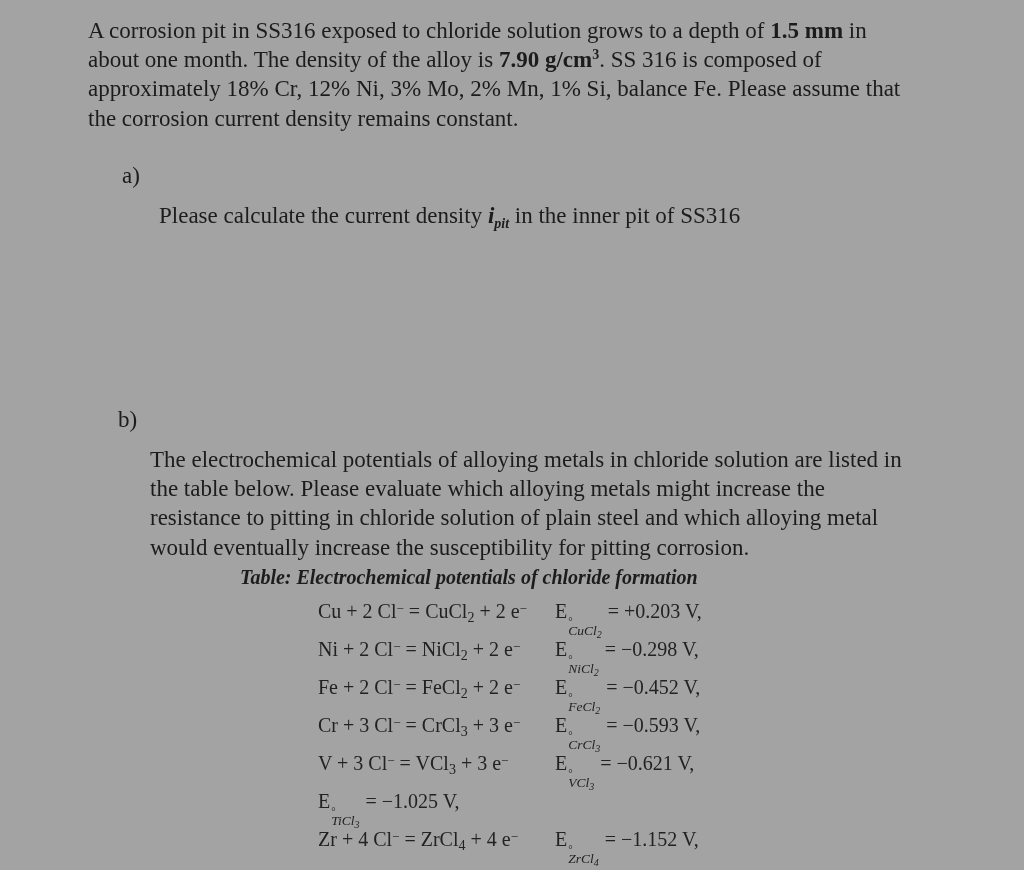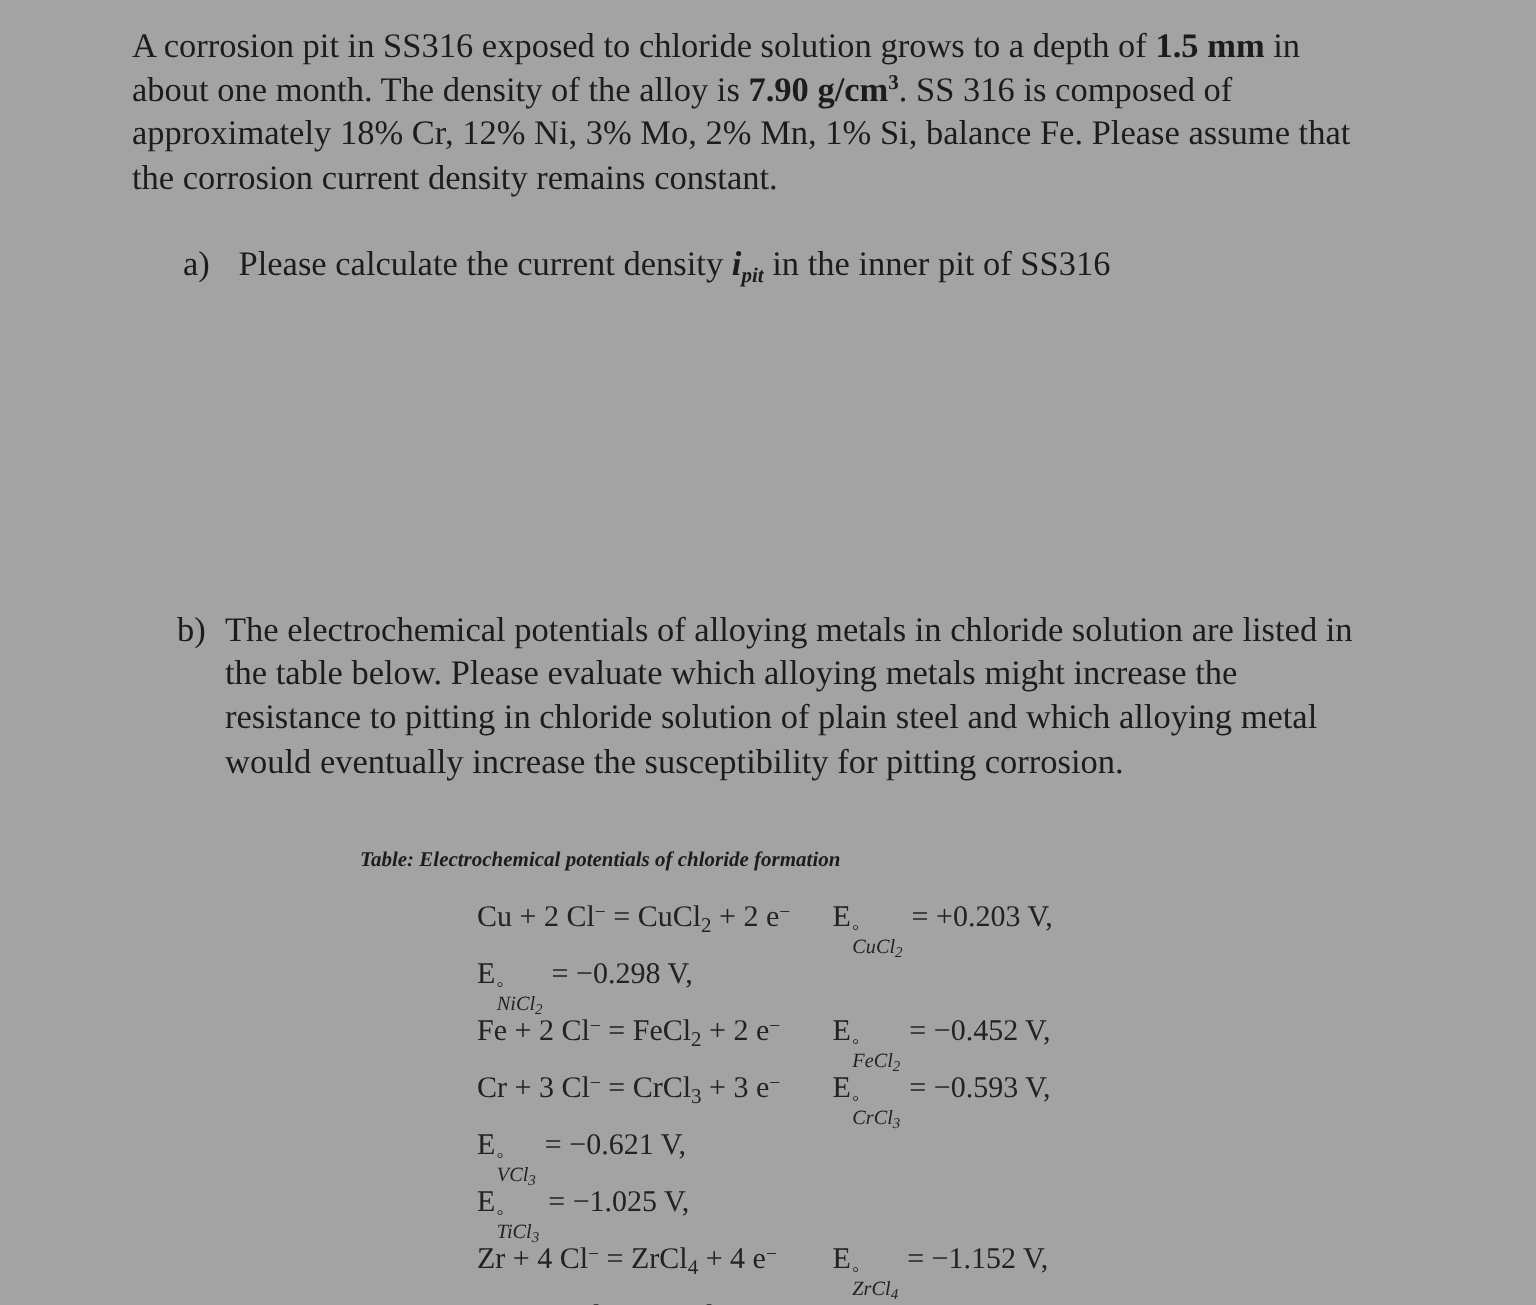--- a/index.html
+++ b/index.html
@@ -13,27 +13,27 @@
     font-size:23px; line-height:29.2px;
   }
   .intro sup { font-size:14px; line-height:0; vertical-align:8px; }
 
   
   .list-item { position:absolute; display:flex; font-size:23px; line-height:29.2px; }
   .item-a { left:122px; top:161px; width:800px; }
   .item-a .marker { flex:none; width:37px; }
   .item-b { left:118px; top:405px; width:830px; }
   .item-b .marker { flex:none; width:32px; }
-  .li-text { flex:1; }
+  .li-text { flex:1;margin-top:40px; }
   .li-text sub { font-size:14px; line-height:0; vertical-align:-5px; }
 
   
   .table-title {
     position:absolute; left:240px; top:566px;
-    font-size:14px; font-weight:bold; font-style:italic;
+    font-size:20px; font-weight:bold; font-style:italic;
   }
 
   
   .chem-table { position:absolute; left:318px; top:599px; font-size:20px; line-height:24.3px; color:#222; }
   .t-row { display:grid; grid-template-columns:237px auto; }
   .t-eq sup.sm, .t-pot sup.sm { font-size:13px; line-height:0; vertical-align:5px; }
   .t-eq sub.sb { font-size:14px; line-height:0; vertical-align:-4px; }
 
   
   .stk {
@@ -65,40 +65,42 @@
 
   <div class="chem-table" id="chem-table">
       <div class="t-row">
         <span class="t-eq">Cu + 2 Cl<sup class="sm">−</sup> = CuCl<sub class="sb">2</sub> + 2 e<sup class="sm">−</sup></span>
         <span class="t-pot">E<span class="stk">
             <span class="deg">°</span>
             <span class="cmp">CuCl<sub class="csub">2</sub></span>
           </span> = +0.203 V,</span>
       </div>
       <div class="t-row">
+        <span class="t-eq">Ni + 2 Cl<sup class="sm">−</sup> = NiCl<sub class="sb">2</sub> + 2 e<sup class="sm">−</sup></span>
         <span class="t-pot">E<span class="stk">
             <span class="deg">°</span>
             <span class="cmp">NiCl<sub class="csub">2</sub></span>
           </span> = −0.298 V,</span>
       </div>
       <div class="t-row">
         <span class="t-eq">Fe + 2 Cl<sup class="sm">−</sup> = FeCl<sub class="sb">2</sub> + 2 e<sup class="sm">−</sup></span>
         <span class="t-pot">E<span class="stk">
             <span class="deg">°</span>
             <span class="cmp">FeCl<sub class="csub">2</sub></span>
           </span> = −0.452 V,</span>
       </div>
       <div class="t-row">
         <span class="t-eq">Cr + 3 Cl<sup class="sm">−</sup> = CrCl<sub class="sb">3</sub> + 3 e<sup class="sm">−</sup></span>
         <span class="t-pot">E<span class="stk">
             <span class="deg">°</span>
             <span class="cmp">CrCl<sub class="csub">3</sub></span>
           </span> = −0.593 V,</span>
       </div>
       <div class="t-row">
+        <span class="t-eq">V + 3 Cl<sup class="sm">−</sup> = VCl<sub class="sb">3</sub> + 3 e<sup class="sm">−</sup></span>
         <span class="t-pot">E<span class="stk">
             <span class="deg">°</span>
             <span class="cmp">VCl<sub class="csub">3</sub></span>
           </span> = −0.621 V,</span>
       </div>
       <div class="t-row">
         <span class="t-pot">E<span class="stk">
             <span class="deg">°</span>
             <span class="cmp">TiCl<sub class="csub">3</sub></span>
           </span> = −1.025 V,</span>

